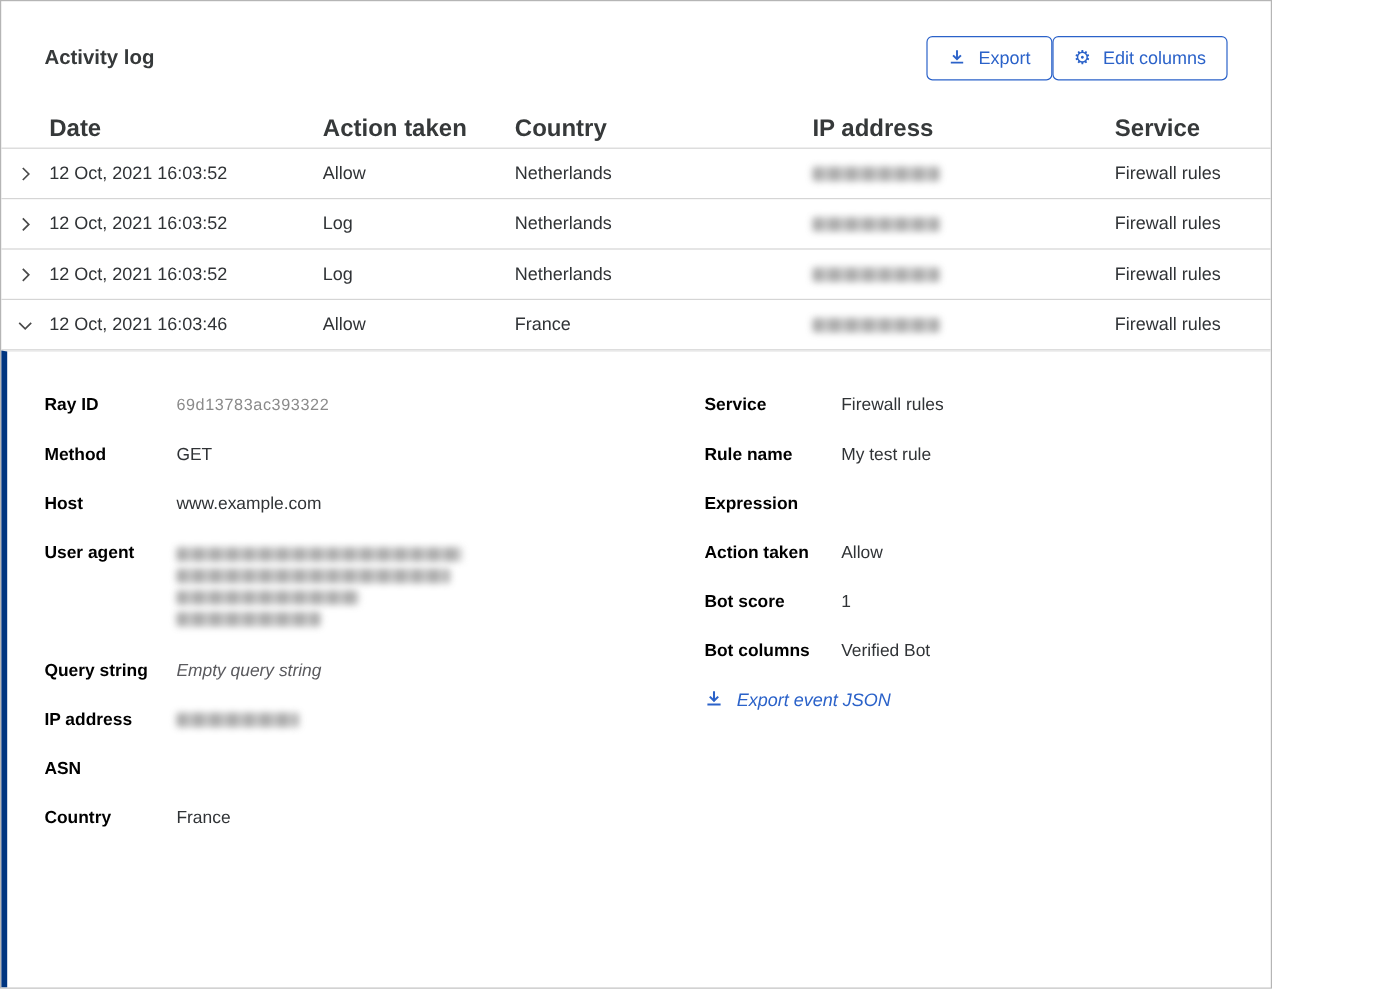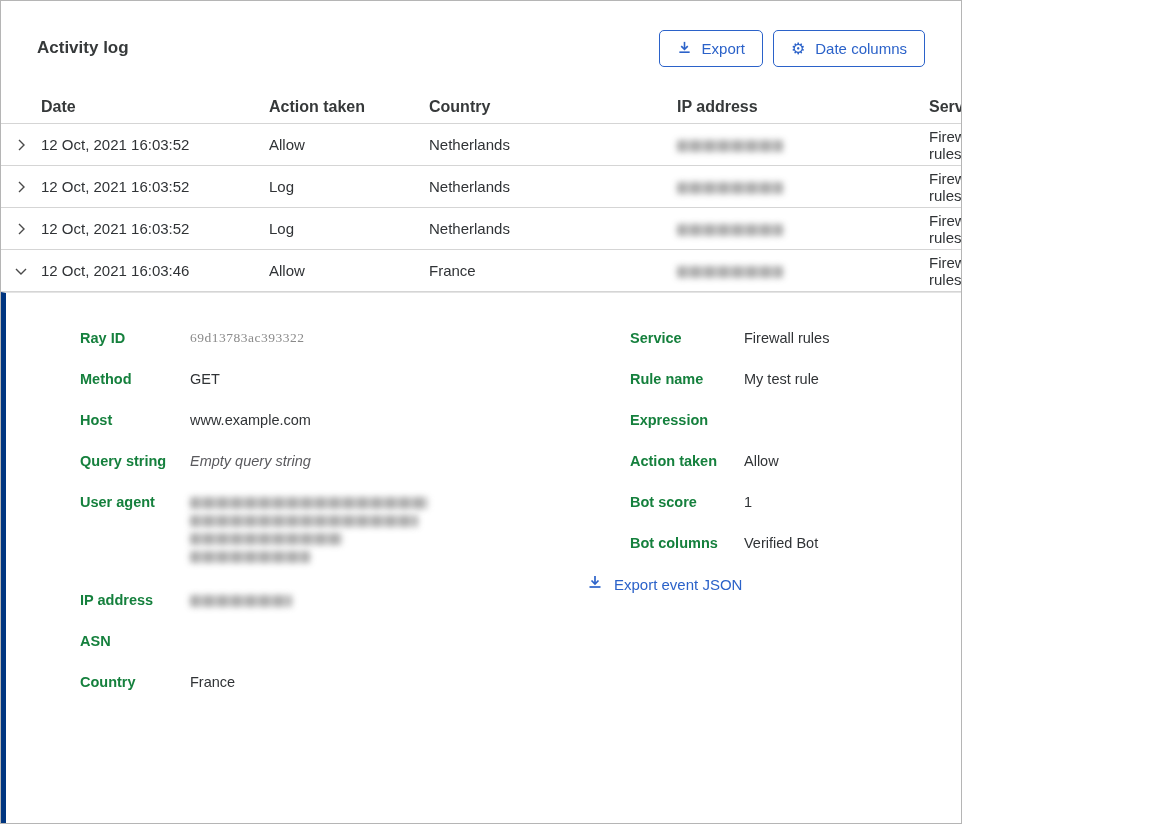--- a/index.html
+++ b/index.html
@@ -5,42 +5,42 @@
   * { box-sizing: border-box; margin: 0; padding: 0; }
   html, body { background: #fff; }
   body {
     font-family: "Liberation Sans", "DejaVu Sans", sans-serif;
     color: #303336;
     width: 1152px;
     height: 824px;
     overflow: hidden;
   }
   .page {
-    width: 962px;
+    width: 1060px;
     height: 824px;
     border: 1px solid #b5b5b5;
     background: #fff;
     display: flex;
     flex-direction: column;
     overflow: hidden;
   }
   
   .header {
     display: flex;
     align-items: flex-start;
     justify-content: space-between;
     padding: 29px 36px 0 36px;
   }
   .page-title {
     font-size: 17px;
     font-weight: 700;
     color: #36393a;
     padding-top: 8px;
   }
-  .toolbar { display: flex; gap: 10px; }
+  .toolbar { display: flex; gap: 0; }
   .btn {
     display: inline-flex;
     align-items: center;
     gap: 10px;
     height: 37px;
     padding: 0 17px;
     background: #fff;
     border: 1px solid #2b62c9;
     border-radius: 5px;
     color: #2b62c9;
@@ -54,21 +54,21 @@
   .grid-row {
     display: grid;
     grid-template-columns: 40px 228px 160px 248px 252px 1fr;
     align-items: center;
   }
   .thead {
     height: 33px;
     margin-top: 24px;
     border-bottom: 1px solid #d5d5d5;
     font-weight: 700;
-    font-size: 16px;
+    font-size: 20px;
     color: #36393a;
   }
   .trow {
     height: 42px;
     border-bottom: 1px solid #d5d5d5;
     font-size: 15px;
   }
   .trow:last-of-type { border-bottom: none; }
   .cell-chevron {
     display: flex;
@@ -101,49 +101,49 @@
   .detail-col-right { flex: 1; }
   .field {
     display: flex;
     align-items: flex-start;
     margin-bottom: 21px;
     font-size: 14.5px;
     line-height: 20px;
   }
   .field-label {
     font-weight: 700;
-    color: #15803d;
+    color: #000000;
     flex-shrink: 0;
-    margin-left: 43px;
   }
   .detail-col-left .field-label { width: 110px; }
   .detail-col-right .field-label { width: 114px; }
   .field-value { color: #303336; }
   .mono {
-    font-family: Liberation Serif, serif;
+    font-family: Liberation Sans, sans-serif;
     font-size: 13.5px;
     color: #8a8a8a;
     letter-spacing: 0.5px;
   }
   .wrap-id {
     max-width: 270px;
     word-break: break-all;
     line-height: 26px;
   }
   .italic-placeholder { font-style: italic; color: #5a5a5e; }
   .ua-lines .redacted-bar { display: block; margin: 5px 0 6px 0; }
   .field-export-link { margin-top: 19px; }
   .link {
     display: inline-flex;
-    align-items: flex-end;
+    align-items: flex-start;
     gap: 11px;
     color: #2b62c9;
     font-size: 15px;
     text-decoration: none;
     cursor: pointer;
+    font-style: italic;
   }
 </style>
 </head>
 <body>
 
 <div class="page">
 
   <div class="header">
     <div class="page-title">Activity log</div>
     <div class="toolbar">
@@ -152,21 +152,21 @@
           <svg width="15" height="15" viewBox="0 0 16 16" fill="none" stroke="#2b62c9" stroke-width="1.7">
             <path d="M8 2 V9.5"></path>
               <path d="M4.5 6.5 L8 10 L11.5 6.5"></path>
               <path d="M2.5 13 H13.5"></path>
           </svg>
         </span>
         <span>Export</span>
       </button>
       <button class="btn">
         <span class="gear-glyph">⚙</span>
-        <span>Date columns</span>
+        <span>Edit columns</span>
       </button>
     </div>
   </div>
 
   <div class="grid-row thead">
     <div></div>
     <div>Date</div>
     <div>Action taken</div>
     <div>Country</div>
     <div>IP address</div>
@@ -234,31 +234,31 @@
       </div>
       <div class="field">
         <div class="field-label">Method</div>
         <div class="field-value">GET</div>
       </div>
       <div class="field">
         <div class="field-label">Host</div>
         <div class="field-value">www.example.com</div>
       </div>
       <div class="field">
-        <div class="field-label">Query string</div>
-        <div class="field-value italic-placeholder">Empty query string</div>
-      </div>
-      <div class="field">
         <div class="field-label">User agent</div>
         <div class="field-value ua-lines">
           <span class="redacted-bar" style="width:238px"></span>
           <span class="redacted-bar" style="width:228px"></span>
           <span class="redacted-bar" style="width:152px"></span>
           <span class="redacted-bar" style="width:120px"></span>
         </div>
+      </div>
+      <div class="field">
+        <div class="field-label">Query string</div>
+        <div class="field-value italic-placeholder">Empty query string</div>
       </div>
       <div class="field">
         <div class="field-label">IP address</div>
         <div class="field-value"><span class="redacted-bar" style="width:102px"></span></div>
       </div>
       <div class="field">
         <div class="field-label">ASN</div>
       </div>
       <div class="field">
         <div class="field-label">Country</div>

